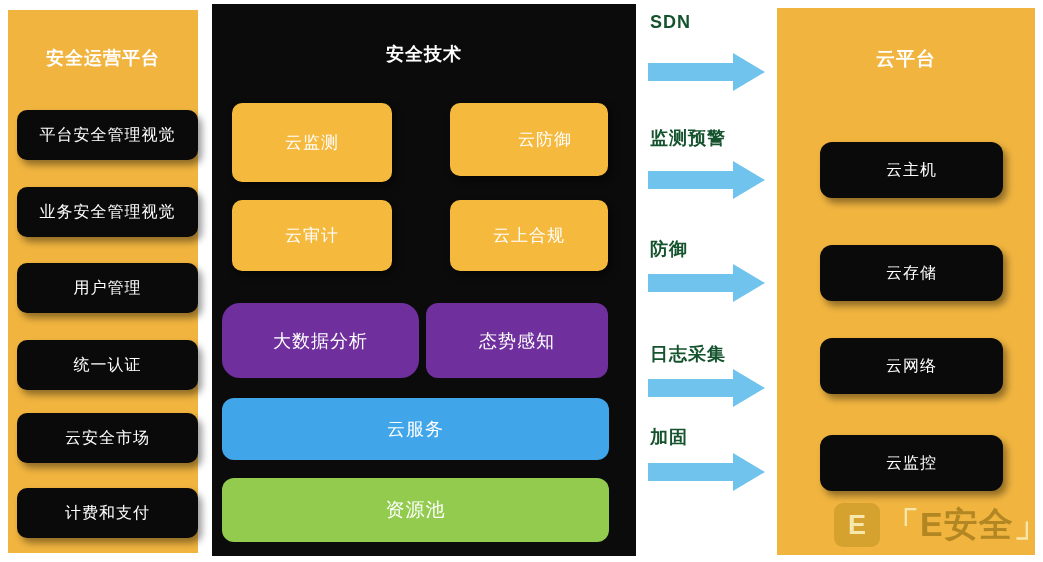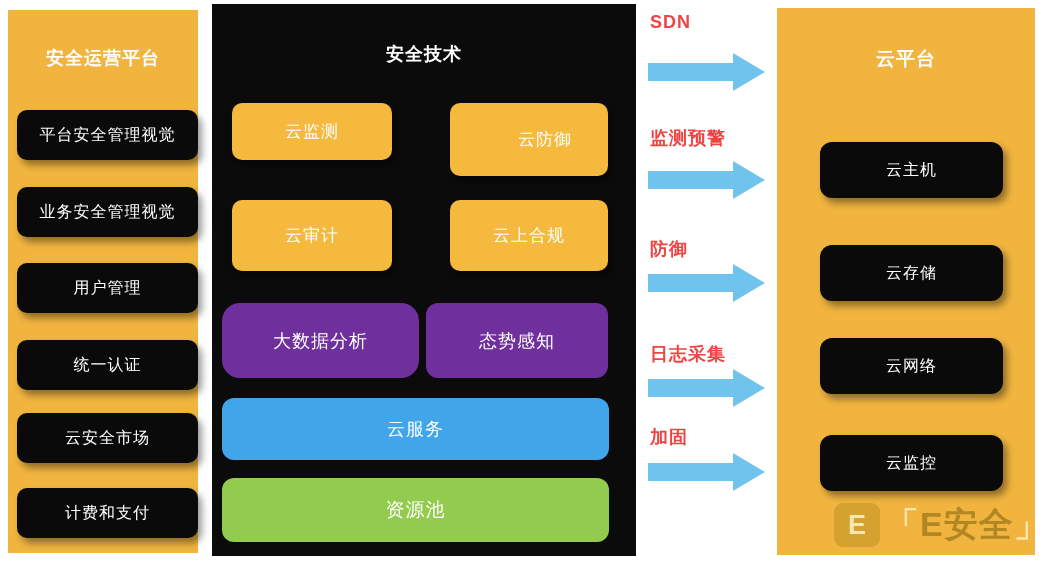--- a/index.html
+++ b/index.html
@@ -65,21 +65,21 @@
   .rbox-1 { top: 237px; }
   .rbox-2 { top: 330px; }
   .rbox-3 { top: 427px; }
 
   
   .node-yellow {
     background: #F5B93D;
     border-radius: 10px;
     box-shadow: 3px 4px 7px rgba(0,0,0,0.55);
   }
-  .mbox-y0 { left: 20px;  top: 99px;  width: 160px; height: 57px; }
+  .mbox-y0 { left: 20px;  top: 99px;  width: 160px; height: 79px; }
   .mbox-y1 { left: 238px; top: 99px;  width: 158px; height: 73px; padding-left: 32px; }
   .mbox-y2 { left: 20px;  top: 196px; width: 160px; height: 71px; }
   .mbox-y3 { left: 238px; top: 196px; width: 158px; height: 71px; }
 
   .node-purple {
     background: #6F2F9D;
     border-radius: 12px;
     font-size: 18px;
   }
   .mbox-p0 { left: 10px;  top: 299px; width: 197px; height: 75px; border-radius: 18px; }
@@ -95,21 +95,21 @@
     background: #92CB4E;
     border-radius: 12px;
     font-size: 19px;
     left: 10px; top: 474px; width: 387px; height: 64px;
   }
 
   
   .flow-label {
     position: absolute;
     left: 650px;
-    color: #ef4444;
+    color: #14532d;
     font-size: 18px;
     font-weight: 600;
     letter-spacing: 1px;
   }
   .flabel-0 { top: 12px; }
   .flabel-1 { top: 126px; }
   .flabel-2 { top: 237px; }
   .flabel-3 { top: 342px; }
   .flabel-4 { top: 425px; }
 

